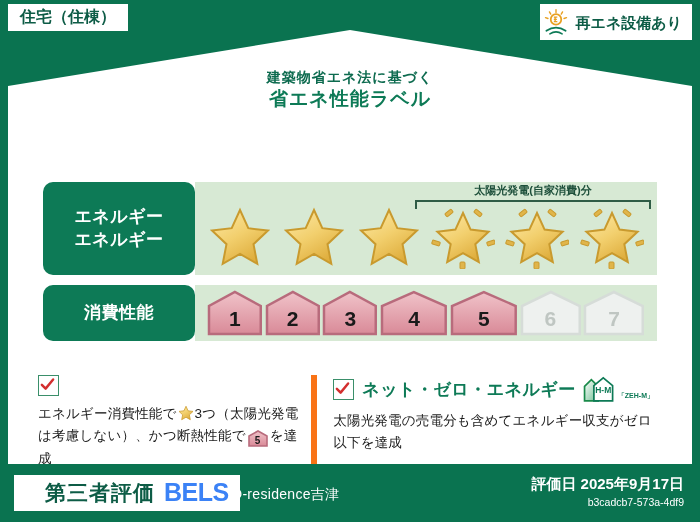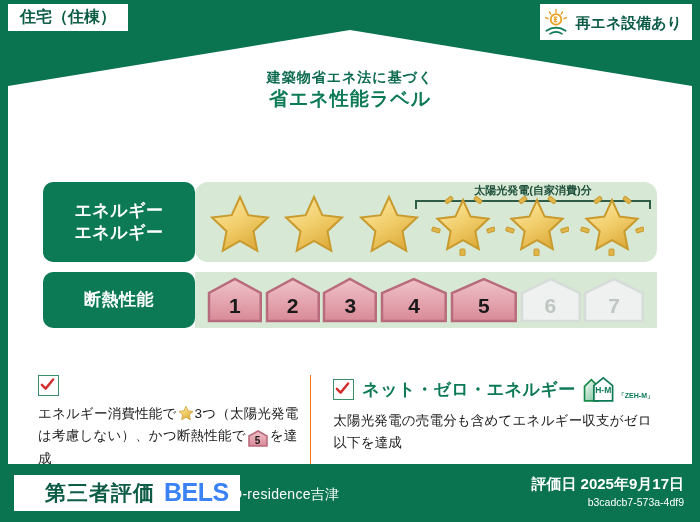--- a/index.html
+++ b/index.html
@@ -49,21 +49,21 @@
 
   
   .rows{position:absolute;left:35px;right:35px;top:152px;}
   .row{display:flex;align-items:stretch;margin-bottom:10px;}
   .row-cap{
     width:152px;flex:0 0 152px;background:#0d7a56;color:#fff;
     display:flex;align-items:center;justify-content:center;text-align:center;
     font-size:17px;font-weight:bold;line-height:1.3;letter-spacing:0.5px;border-radius:10px;
   }
   .row-body{flex:1;background:#d7e9d4;position:relative;}
-  .row-energy{height:80px;border-radius:13px;}
+  .row-energy{height:93px;}
   .row-insul{height:56px;}
 
   
   .stars{position:absolute;left:0;right:0;bottom:6px;display:flex;justify-content:space-around;align-items:flex-end;padding:0 8px;}
   .star-wrap{position:relative;width:64px;height:64px;}
   .star-wrap svg{width:64px;height:64px;display:block;}
 
   
   .solar-note{
     position:absolute;right:6px;top:2px;width:236px;text-align:center;
@@ -82,21 +82,21 @@
     position:relative;z-index:2;font-size:21px;font-weight:bold;
     line-height:1;padding-bottom:7px;
   }
   .house.on .num{color:#1a1a1a;}
   .house.off .num{color:#bfc6c2;}
 
   
   .cols{position:absolute;left:28px;right:28px;top:345px;display:flex;}
   .col{flex:1;padding:0 10px;}
   .col.left{padding-left:2px;}
-  .col.right{border-left:1px solid #f97316;padding-left:22px;}
+  .col.right{border-left:6px solid #f97316;padding-left:16px;}
   .col-head{display:flex;align-items:center;gap:8px;}
   .chk{
     width:19px;height:19px;flex:0 0 19px;border:1.5px solid #3a8f6a;background:#fff;
     position:relative;
   }
   .chk svg{position:absolute;left:1px;top:1px;width:15px;height:15px;}
   .col-title{font-size:17px;font-weight:bold;color:#0d7a56;letter-spacing:0.5px;white-space:nowrap;}
   .zehm-ico{display:inline-flex;align-items:flex-end;gap:2px;margin-left:-2px;}
   .zehm-ico svg{width:34px;height:28px;display:block;}
   .zehm-cap{font-size:7px;color:#0d7a56;font-weight:bold;padding-bottom:2px;white-space:nowrap;}
@@ -236,21 +236,21 @@
                 <polygon points="32,8 39.6,24.6 57.6,26.8 44.3,39.2 47.8,57 32,48.1 16.2,57 19.7,39.2 6.4,26.8 24.4,24.6" fill="url(#sg1)" stroke="#c99a2e" stroke-width="2"></polygon>
               </svg>
             </span>
 
           </div>
         </div>
       </div>
 
       <div class="row">
         <div class="row-cap">
-          <span>断熱性能</span>
+          <span>消費性能</span>
         </div>
         <div class="row-body row-insul">
           <div class="houses">
 
             <div class="house on" style="width:56px">
               <svg viewBox="0 0 56 46" preserveAspectRatio="none">
                   <defs>
                 <linearGradient id="hg" x1="0" y1="0" x2="0" y2="1">
                   <stop offset="0%" stop-color="#f0c3c9"></stop>
                       <stop offset="100%" stop-color="#d98a98"></stop>

